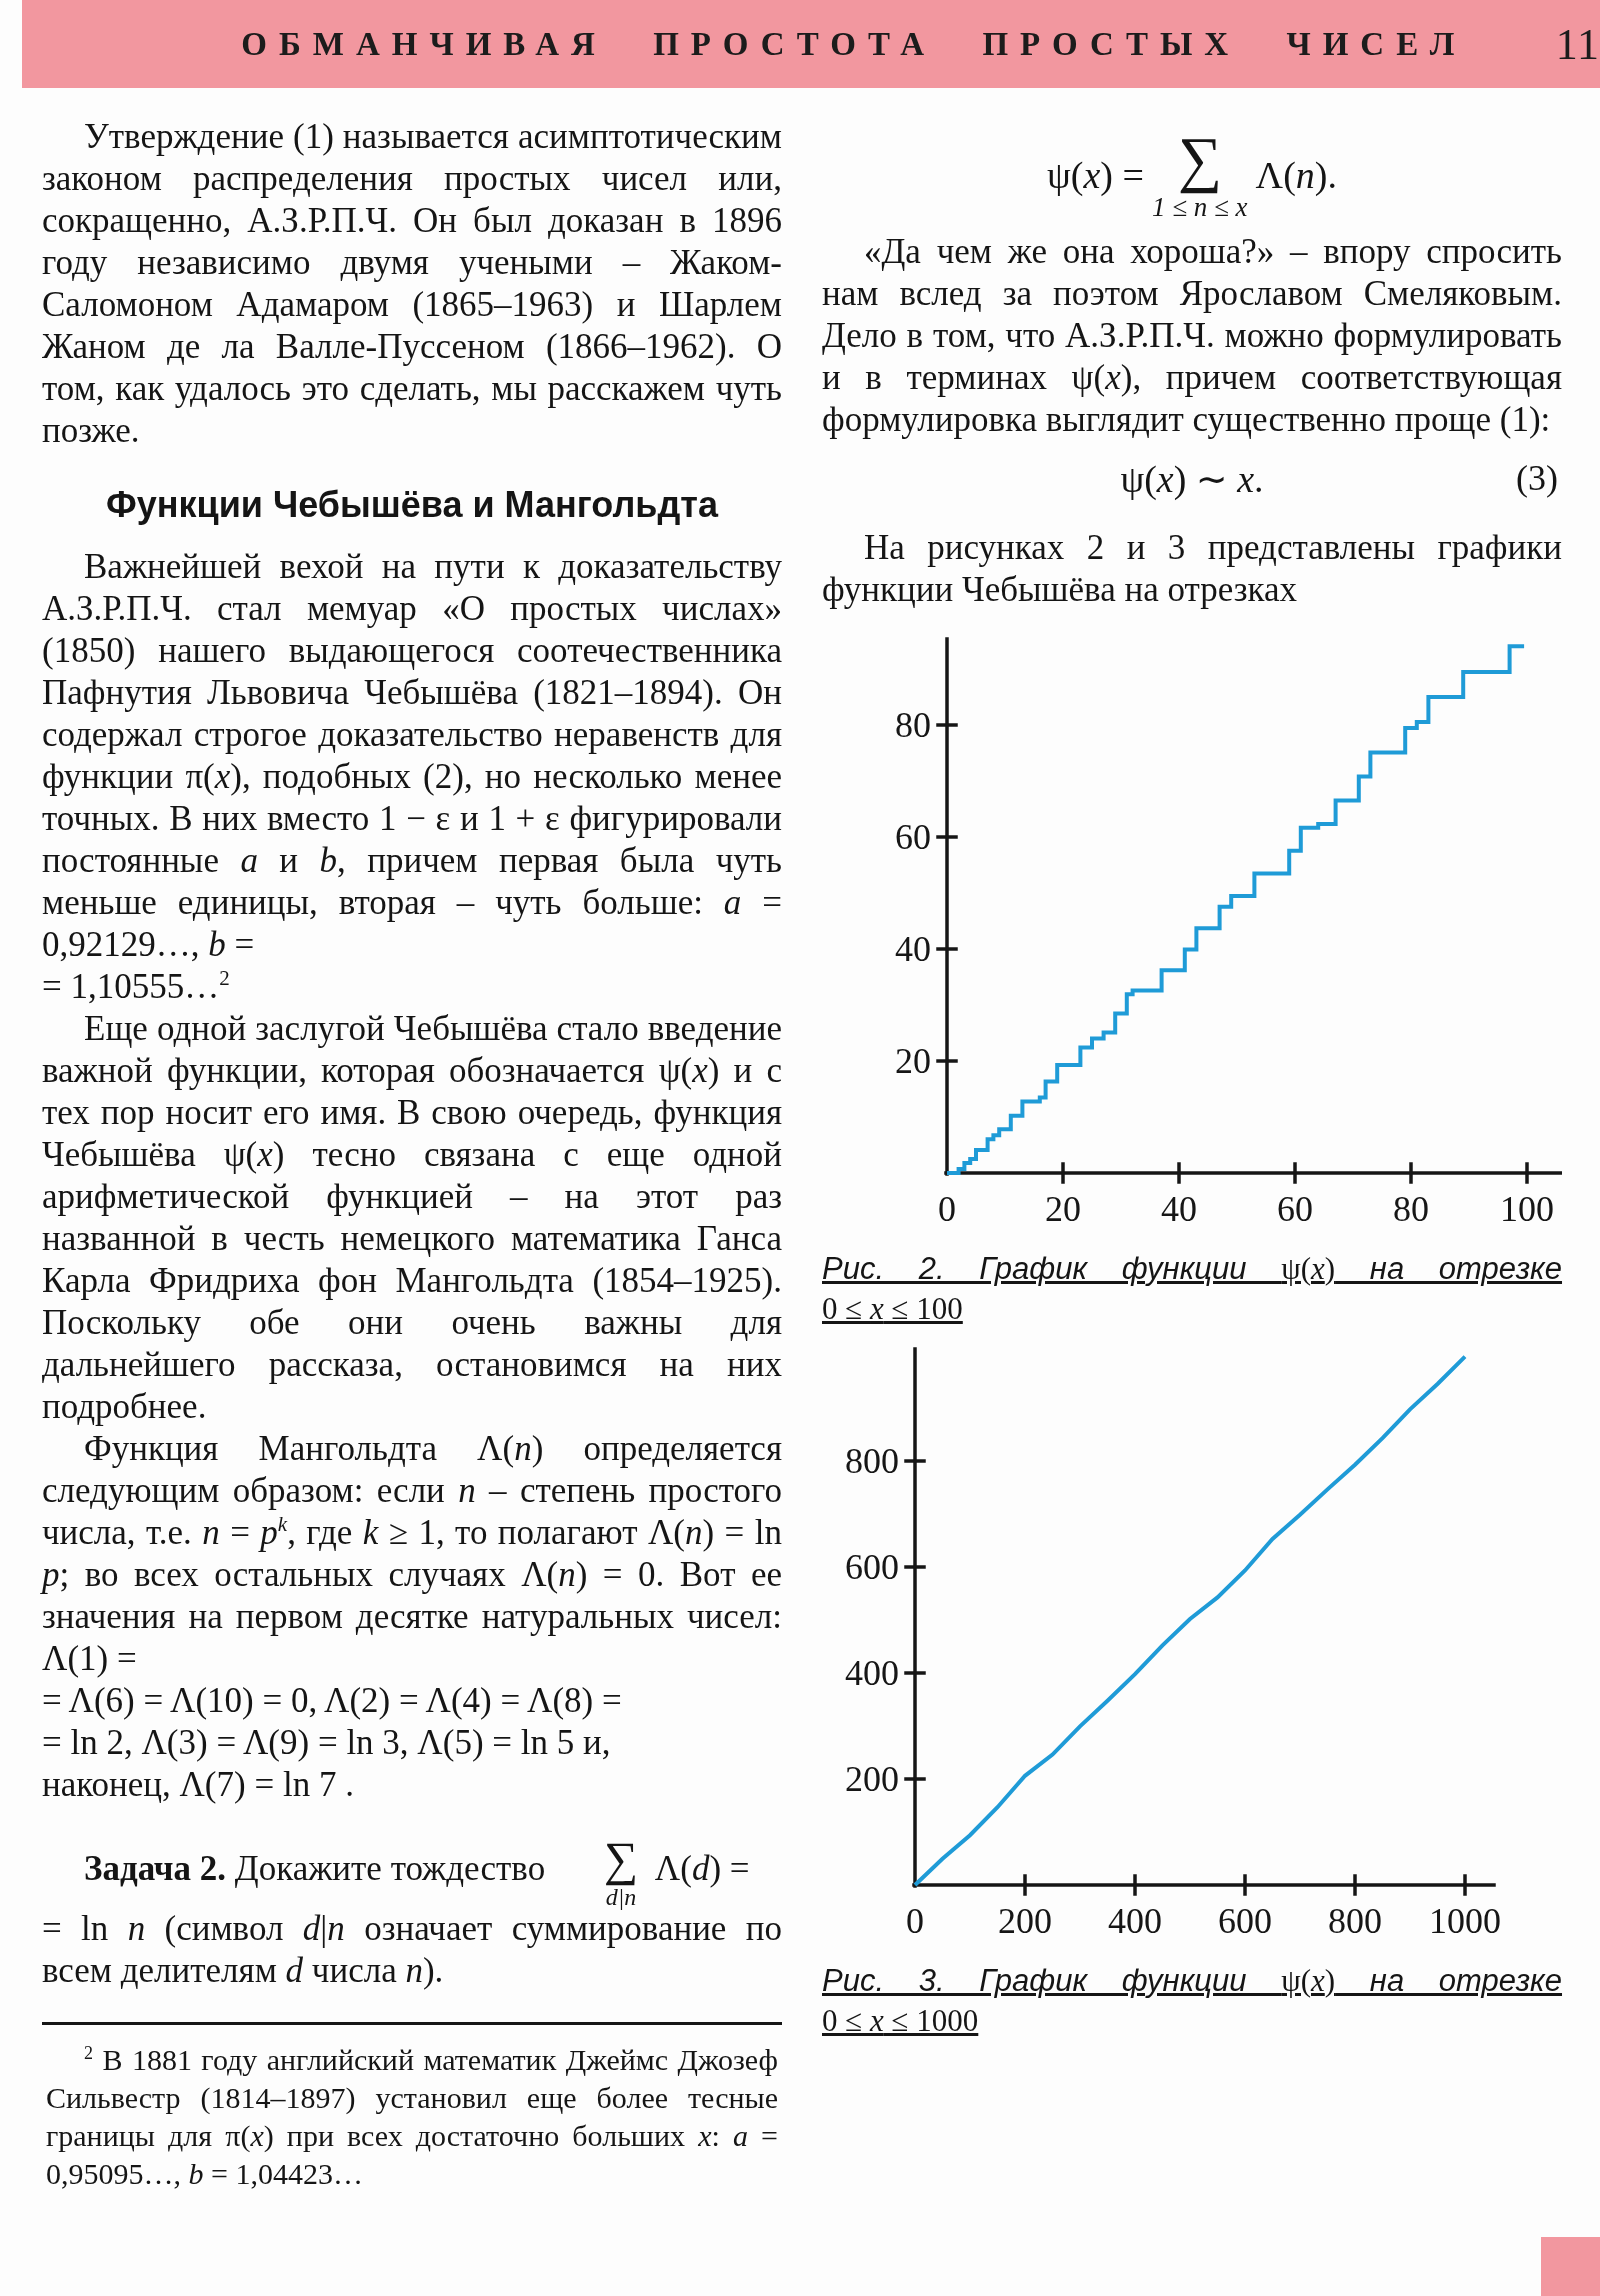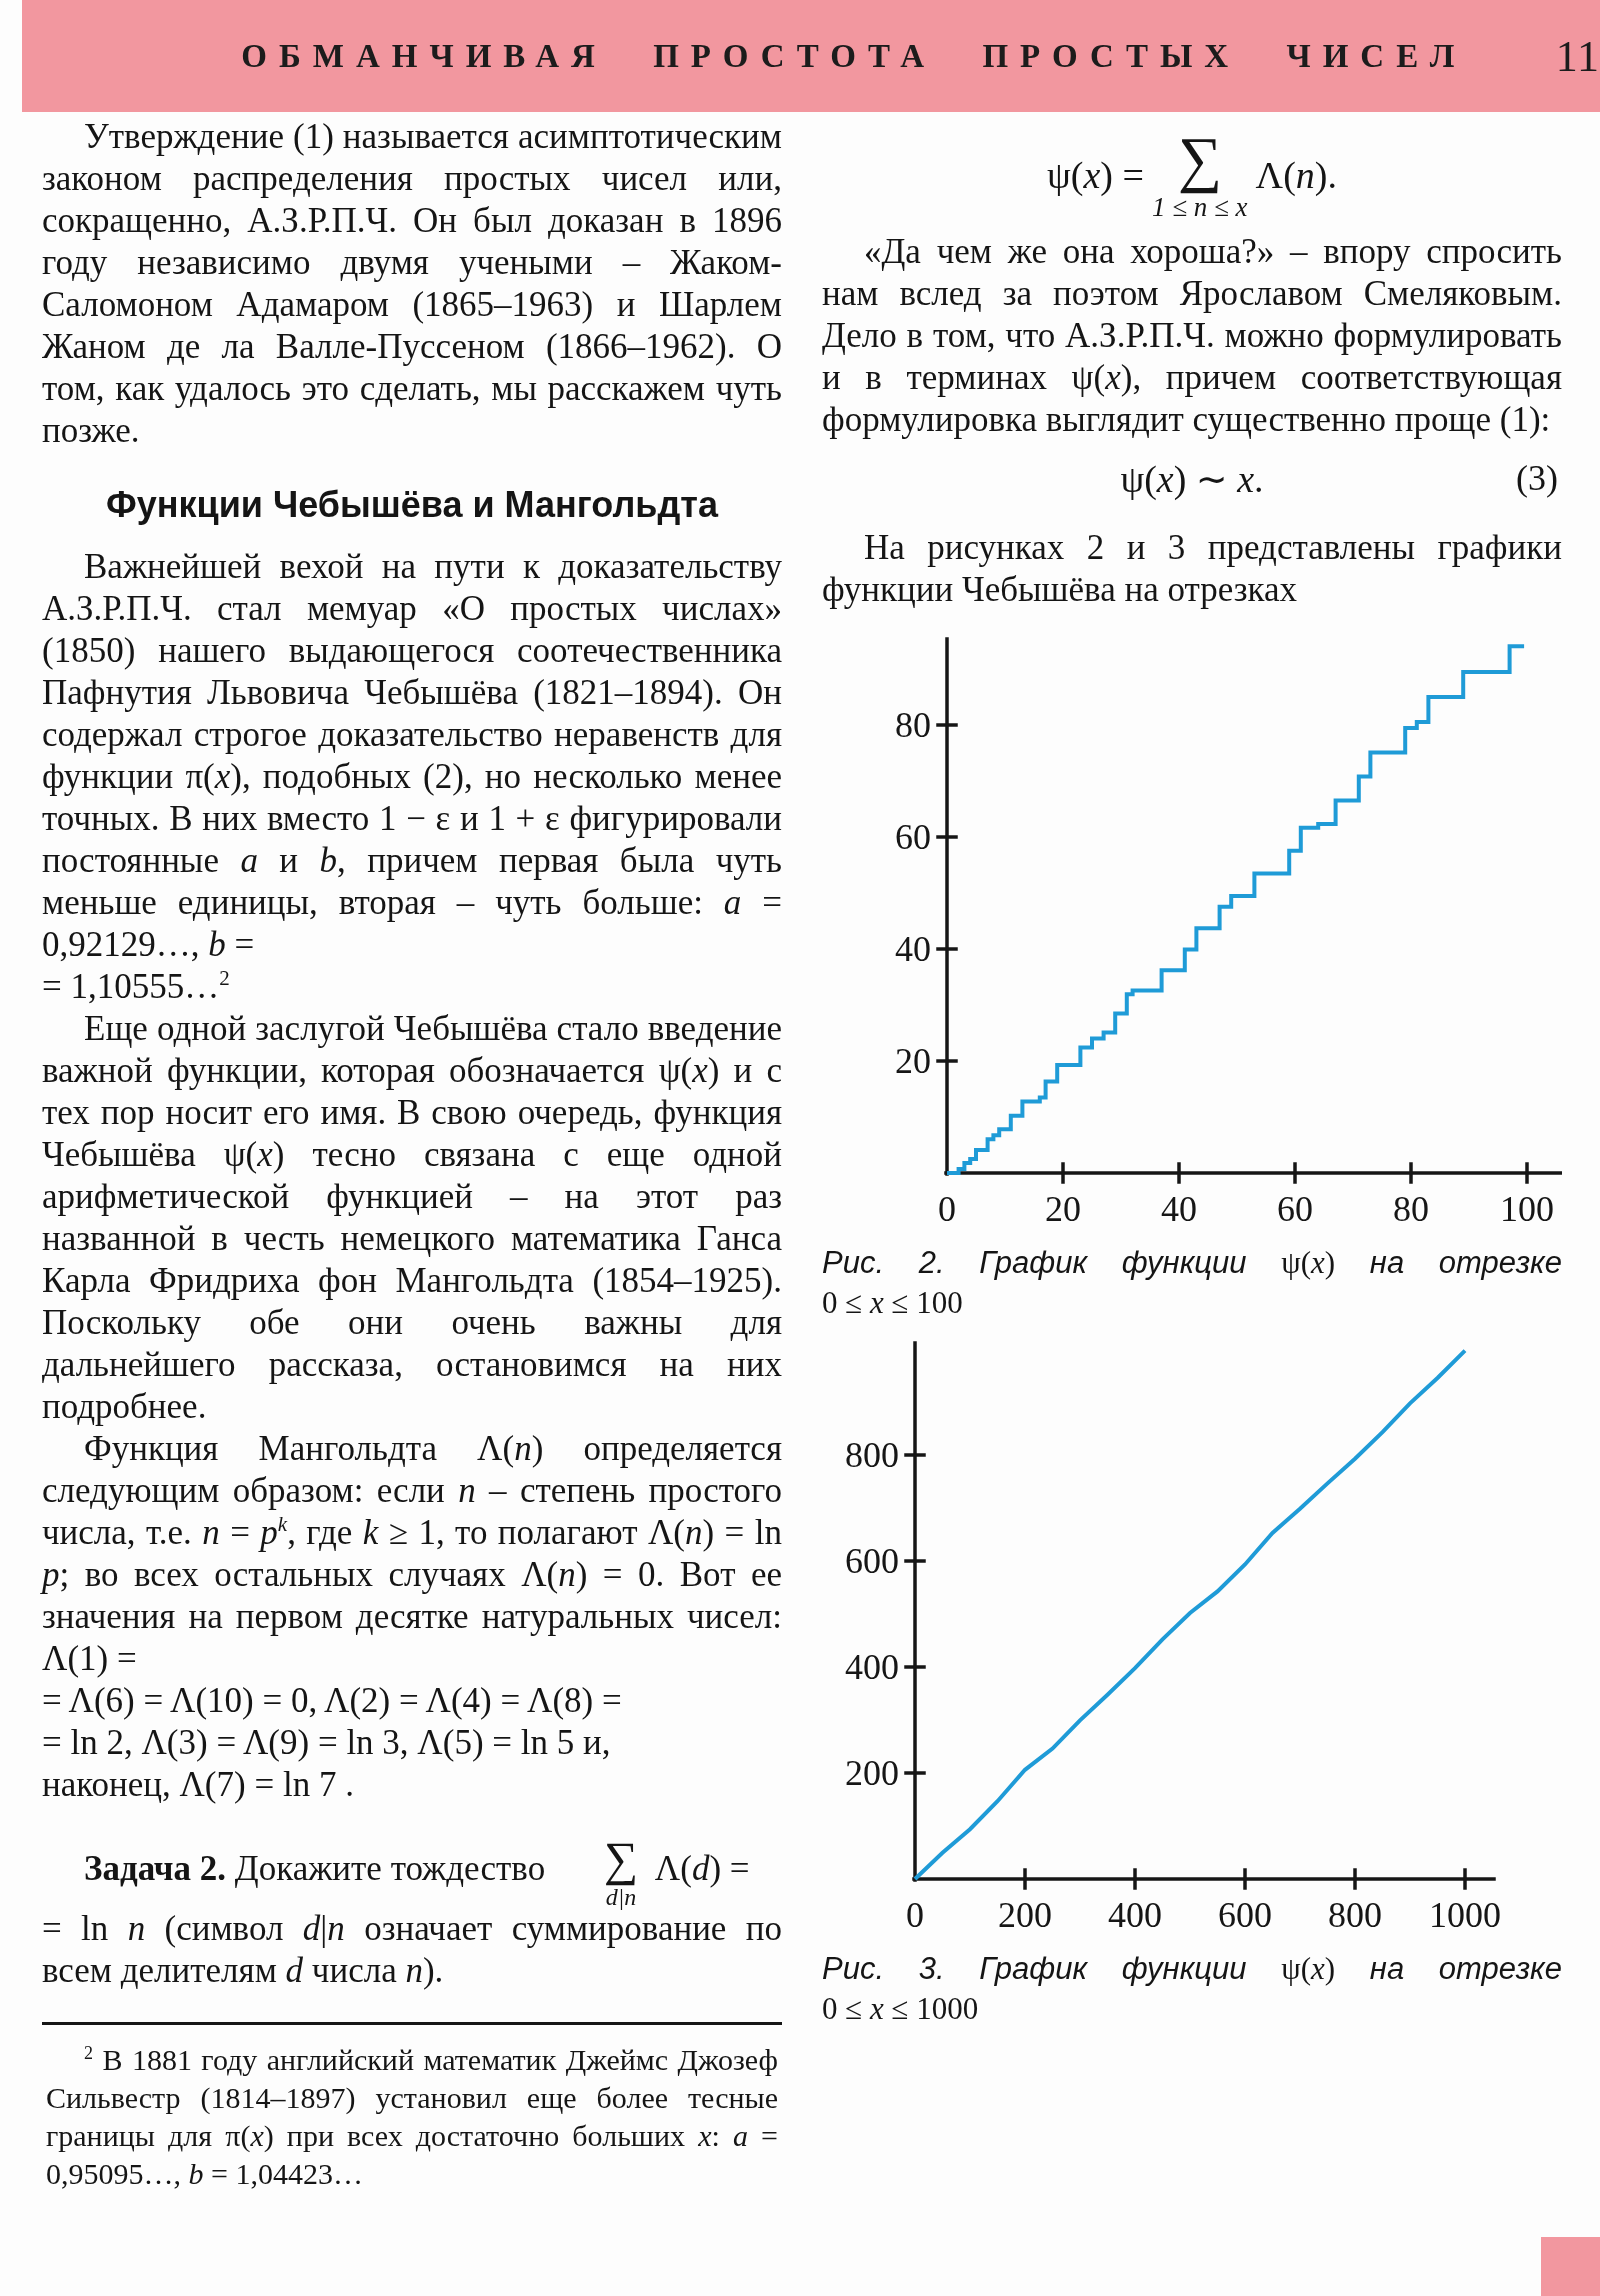--- a/index.html
+++ b/index.html
@@ -1,19 +1,19 @@
 <!DOCTYPE html>
 <html><head>
 <meta charset="utf-8">
 <style>
   html,body{margin:0;padding:0;background:#888;}
   .page{position:relative;width:1600px;height:2296px;background:#fdfdfd;overflow:hidden;
         font-family:"Liberation Serif",serif;color:#151515;}
   
-  .header-bar{position:absolute;left:22px;top:0;width:1578px;height:112px;display:flex;
+  .header-bar{position:absolute;left:22px;top:0;width:1578px;height:88px;display:flex;
               align-items:center;}
   .header-title{flex:1;text-align:center;font-weight:bold;font-size:33px;color:#1c1c1c;
                 letter-spacing:12px;word-spacing:26px;padding-left:130px;}
   .page-number{font-size:44px;color:#1c1c1c;letter-spacing:1px;}
   
   .col{position:absolute;top:116px;width:740px;}
   .col-left{left:42px;}
   .col-right{left:822px;}
   .para{font-size:35px;line-height:42px;text-align:justify;text-indent:42px;margin:0;}
   .seg-i{font-style:italic;}
@@ -33,21 +33,21 @@
   .sigma-stack.big .sigma-under{font-size:27px;margin-top:6px;}
   .formula-display{display:flex;justify-content:center;align-items:center;font-size:38px;
                    margin:14px 0 10px 0;}
   .formula-simple{position:relative;text-align:center;font-size:38px;margin:16px 0 12px 0;}
   .formula-number{position:absolute;right:4px;top:0;font-size:36px;}
   .footnote-block{margin-top:30px;}
   .footnote-rule{width:100%;height:3px;background:#161616;margin-bottom:16px;}
   .footnote-text{font-size:30px;line-height:38px;text-align:justify;text-indent:38px;margin:4px;}
   .chart-box{margin-top:22px;}
   .chart-caption{font-family:"Liberation Sans",sans-serif;font-style:italic;font-size:31px;
-                 line-height:40px;margin-top:0;}
+                 line-height:40px;margin-top:6px;text-decoration:underline;}
   .cap-line1{text-align:justify;text-align-last:justify;}
   .cap-line2{text-align:left;}
   .corner-square{position:absolute;right:0;bottom:0;width:59px;height:59px;}
   svg text{font-family:"Liberation Serif",serif;font-size:36px;fill:#161616;}
 </style>
 </head>
 <body>
 
 <div class="page">
 

